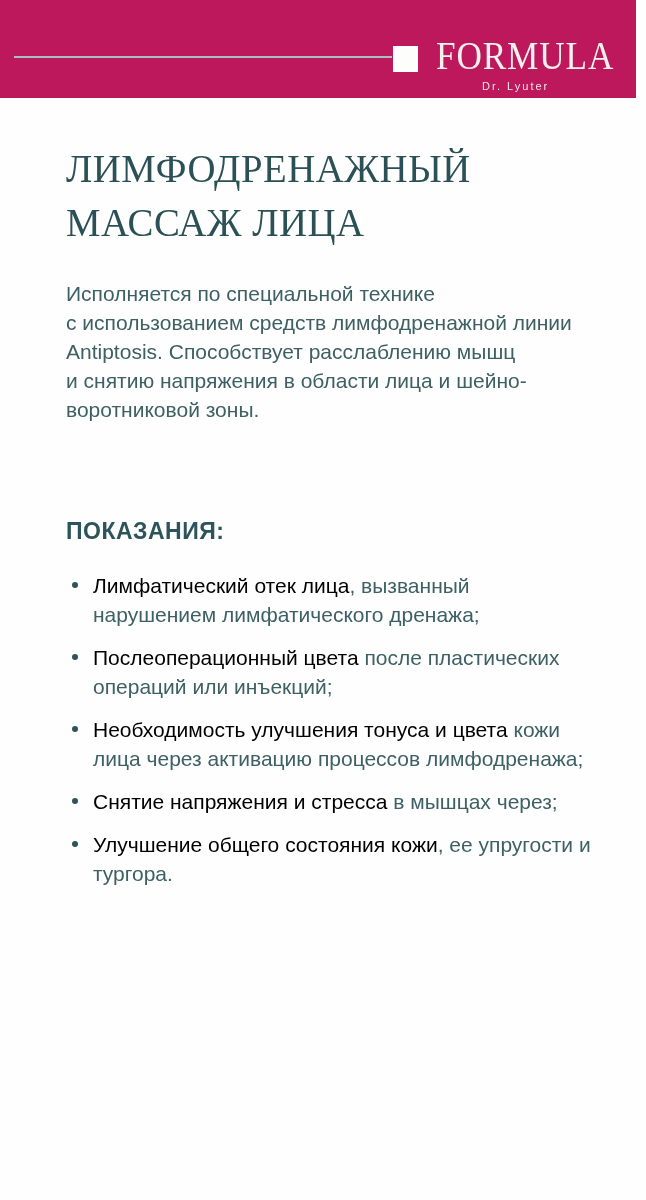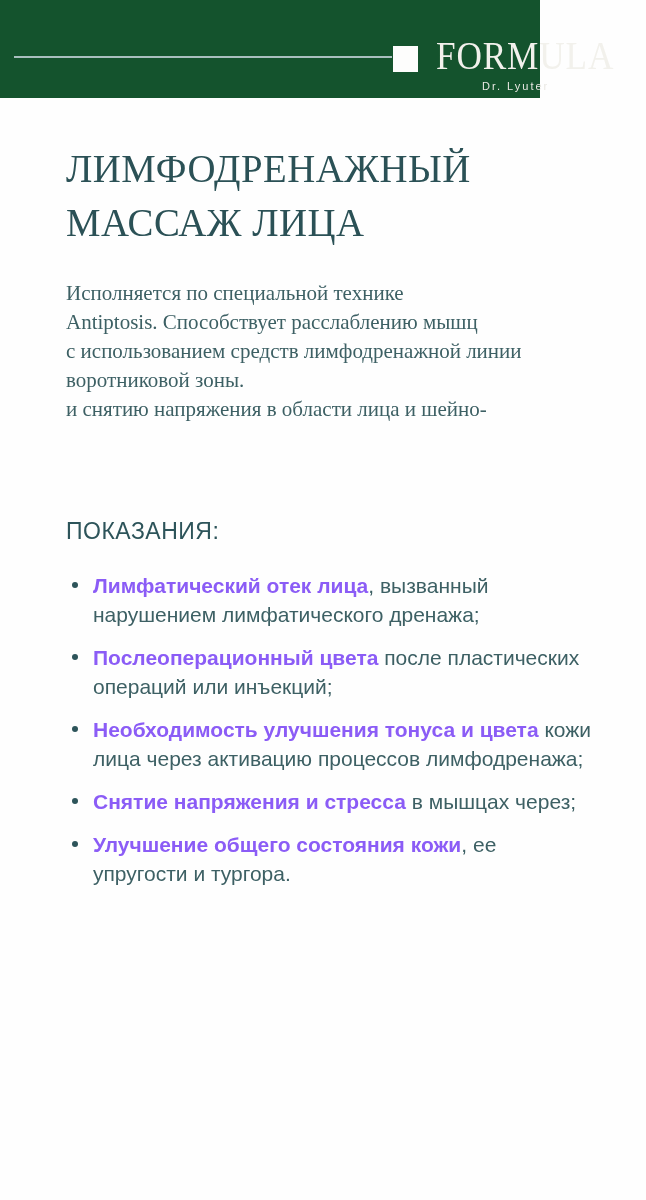--- a/index.html
+++ b/index.html
@@ -13,23 +13,23 @@
     width: 646px;
     height: 1200px;
     background: #fefefe;
     overflow: hidden;
     font-family: "Liberation Sans", "DejaVu Sans", sans-serif;
   }
 
   
   .header {
     position: relative;
-    width: 540px;          
+    width: 636px;          
     height: 98px;
-    background: #14532d;
+    background: #be185d;
   }
 
   .header-rule {
     position: absolute;
     left: 14px;
     top: 56px;
     width: 378px;
     height: 2px;
     background: #a9bfbe;
   }
@@ -83,27 +83,26 @@
     color: #2b5156;
     transform: scaleX(0.97);
     transform-origin: left top;
   }
 
   .intro {
     margin-top: 29px;
     font-size: 21px;
     line-height: 29px;
     color: #3d6064;
-    font-family: Liberation Serif, serif;
   }
 
   .section-heading {
     margin-top: 94px;
     font-size: 23px;
-    font-weight: normal;
+    font-weight: bold;
     letter-spacing: 0.5px;
     color: #2d545a;
   }
 
   .indications {
     margin-top: 26px;
     margin-left: 6px;
     list-style: none;
     max-width: 520px;
   }
@@ -121,22 +120,22 @@
     position: absolute;
     left: 0;
     top: 11px;
     width: 6px;
     height: 6px;
     border-radius: 50%;
     background: #2d545a;
   }
 
   .lead {
-    font-weight: bold;
-    color: #8b5cf6;
+    font-weight: normal;
+    color: #000000;
   }
 </style>
 </head>
 <body>
 
 <div class="page">
 
   <header class="header">
     <div class="header-rule"></div>
     <div class="brand-square"></div>
@@ -146,24 +145,24 @@
 
   <main class="content">
 
     <h1 class="title">
       <div>ЛИМФОДРЕНАЖНЫЙ</div>
       <div>МАССАЖ ЛИЦА</div>
     </h1>
 
     <div class="intro">
       <div>Исполняется по специальной технике</div>
+      <div>с использованием средств лимфодренажной линии</div>
       <div>Antiptosis. Способствует расслаблению мышц</div>
-      <div>с использованием средств лимфодренажной линии</div>
+      <div>и снятию напряжения в области лица и шейно-</div>
       <div>воротниковой зоны.</div>
-      <div>и снятию напряжения в области лица и шейно-</div>
     </div>
 
     <h2 class="section-heading">ПОКАЗАНИЯ:</h2>
 
     <ul class="indications">
       <li>
         <span class="bullet-dot"></span>
         <span class="lead">Лимфатический отек лица</span><span>, вызванный нарушением лимфатического дренажа;</span>
       </li>
       <li>

